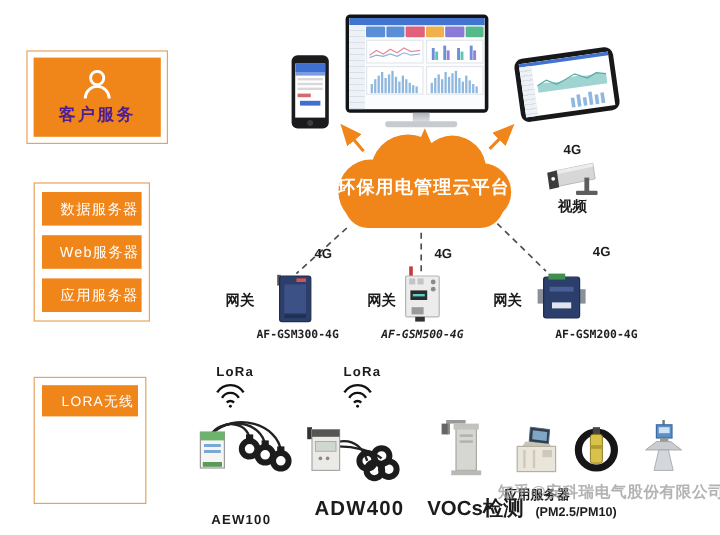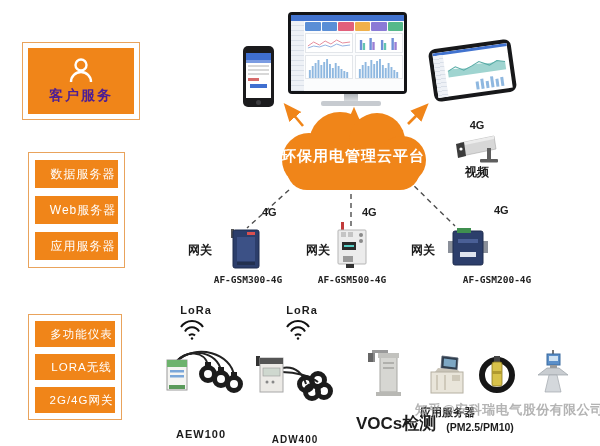--- a/index.html
+++ b/index.html
@@ -221,23 +221,21 @@
     </div>
   </div>
 
   <div class="obox bar-col" style="left:28px;top:152px;width:97px;height:116px;padding:7px 6px;">
     <div class="obar" style="height:28px;">数据服务器</div>
     <div class="obar" style="height:28px;">Web服务器</div>
     <div class="obar" style="height:28px;">应用服务器</div>
   </div>
 
   <div class="obox bar-col" style="left:28px;top:314px;width:94px;height:106px;padding:6px 6px;">
-    <div class="obar" style="height:26px;font-size:11.5px;">多功能仪表</div>
     <div class="obar" style="height:26px;font-size:11.5px;">LORA无线</div>
-    <div class="obar" style="height:26px;font-size:11.5px;">2G/4G网关</div>
   </div>
 
   <div class="phone">
     <div class="p-screen">
       <div class="p-h1"></div>
         <div class="p-h2"></div>
       <div class="p-line"></div>
         <div class="p-line"></div>
         <div class="p-line"></div>
       <div class="p-red"></div>
@@ -352,29 +350,29 @@
   <div class="lbl ctr" style="left:462px;top:164px;width:30px;font-size:12px;">视频</div>
 
   <div class="lbl" style="left:262px;top:206px;font-size:11px;">4G</div>
   <div class="lbl" style="left:362px;top:206px;font-size:11px;">4G</div>
   <div class="lbl" style="left:494px;top:204px;font-size:11px;">4G</div>
 
   <div class="lbl" style="left:188px;top:242px;font-size:12px;">网关</div>
   <div class="lbl ctr model" style="left:206px;top:274px;width:84px;">AF-GSM300-4G</div>
 
   <div class="lbl" style="left:306px;top:242px;font-size:12px;">网关</div>
-  <div class="lbl ctr model" style="left:310px;top:274px;width:84px;">AF-GSM500-4G</div>
+  <div class="lbl ctr model" style="left:310px;top:274px;width:84px;font-style:italic;">AF-GSM500-4G</div>
 
   <div class="lbl" style="left:411px;top:242px;font-size:12px;">网关</div>
   <div class="lbl ctr model" style="left:426px;top:274px;width:84px;margin-left:29px;">AF-GSM200-4G</div>
 
   <div class="lbl ctr" style="left:176px;top:304px;width:40px;font-size:11px;letter-spacing:1px;">LoRa</div>
   <div class="lbl ctr" style="left:282px;top:304px;width:40px;font-size:11px;letter-spacing:1px;">LoRa</div>
 
   <div class="lbl ctr" style="left:168px;top:428px;width:66px;font-size:11px;letter-spacing:1px;">AEW100</div>
-  <div class="lbl ctr" style="left:262px;top:414px;width:66px;font-size:10px;letter-spacing:1px;margin-top:20px;">ADW400</div>
+  <div class="lbl ctr" style="left:262px;top:414px;width:66px;font-size:17px;letter-spacing:1px;">ADW400</div>
   <div class="lbl ctr" style="left:356px;top:412px;width:62px;font-size:17px;">VOCs检测</div>
   <div class="lbl ctr" style="left:420px;top:405px;width:54px;font-size:11px;">应用服务器</div>
   <div class="lbl ctr" style="left:407px;top:421px;width:80px;font-size:10.5px;margin-left:33px;">(PM2.5/PM10)</div>
 
   <div class="wm">知乎@安科瑞电气股份有限公司</div>
 
 </div>
 
 </body></html>

